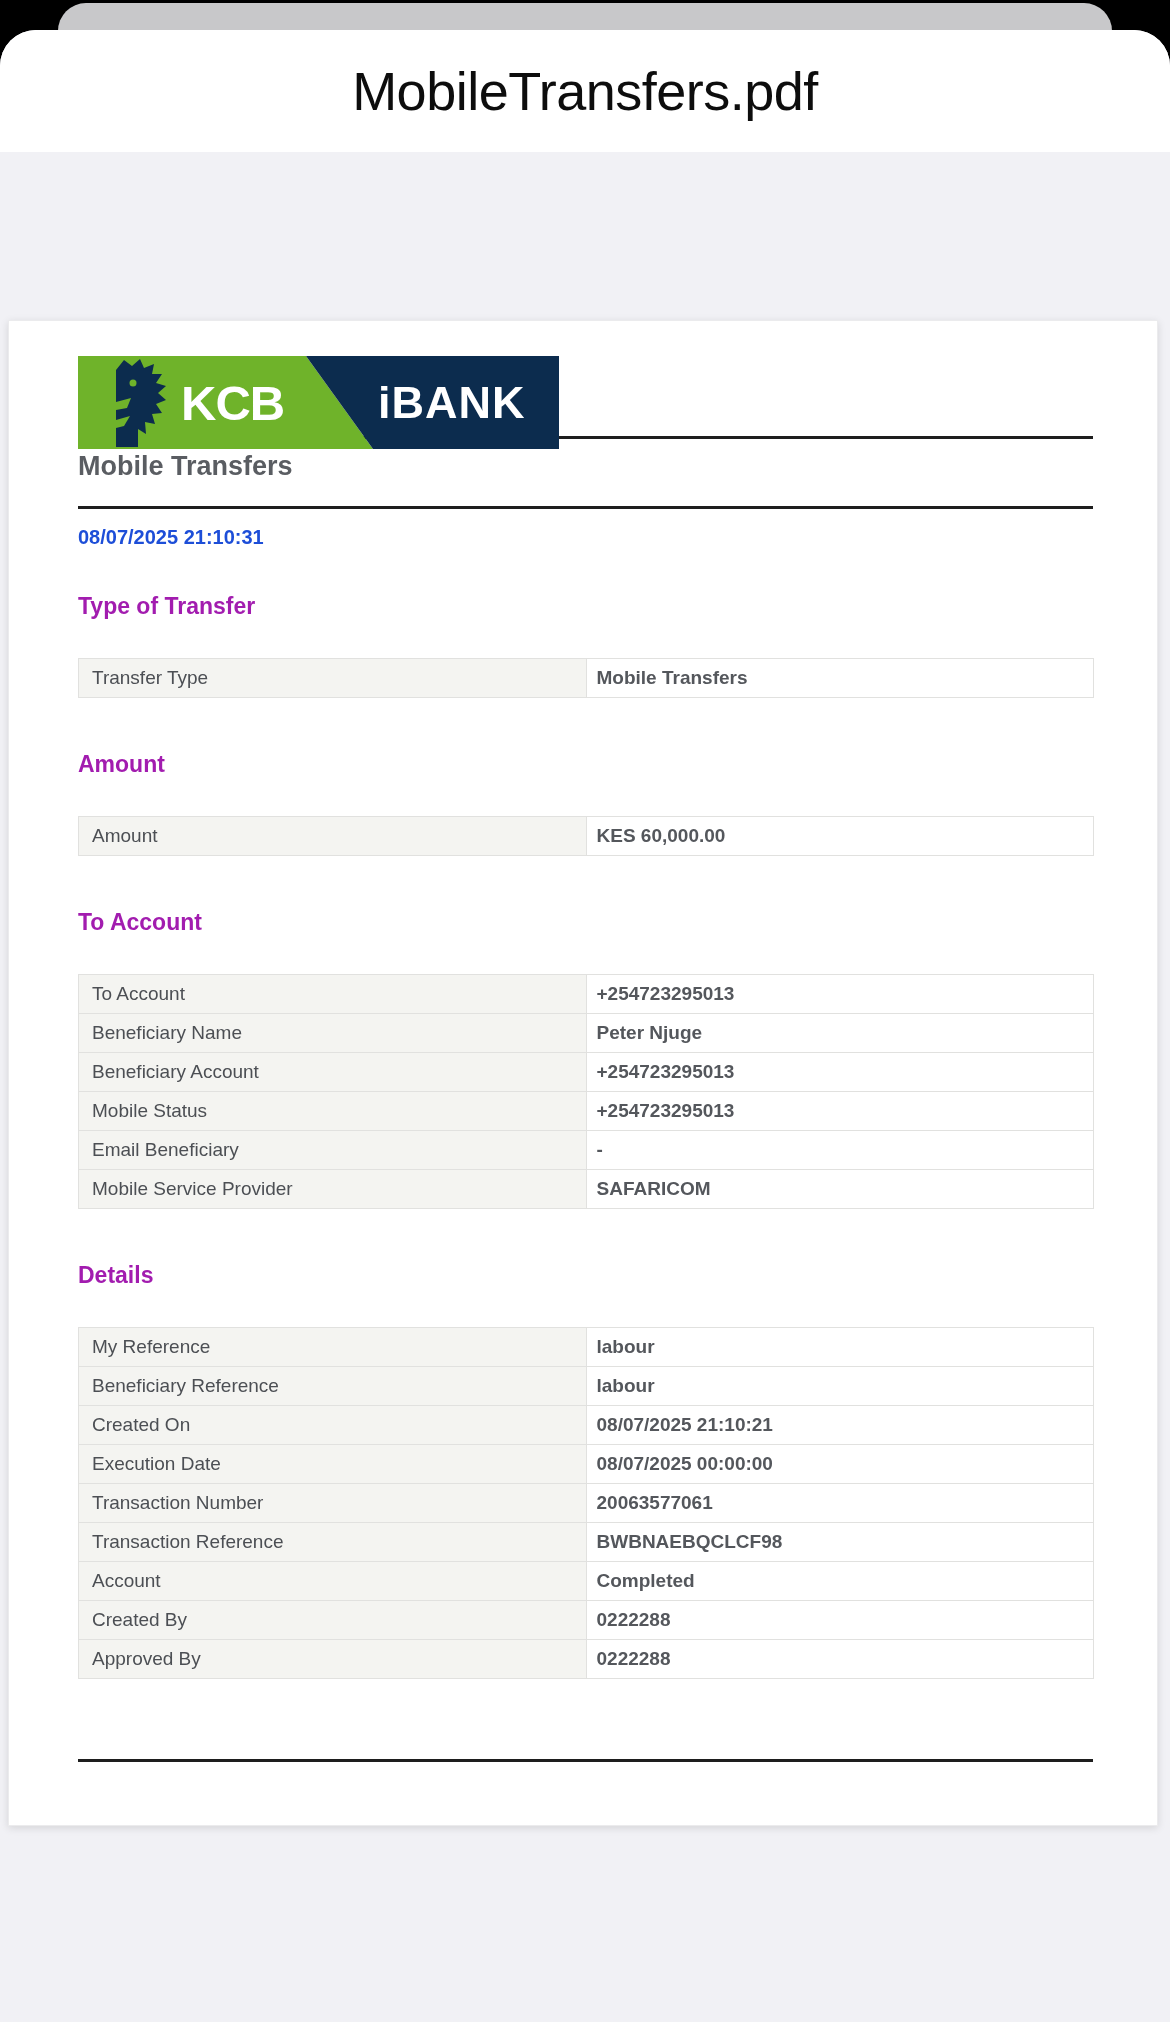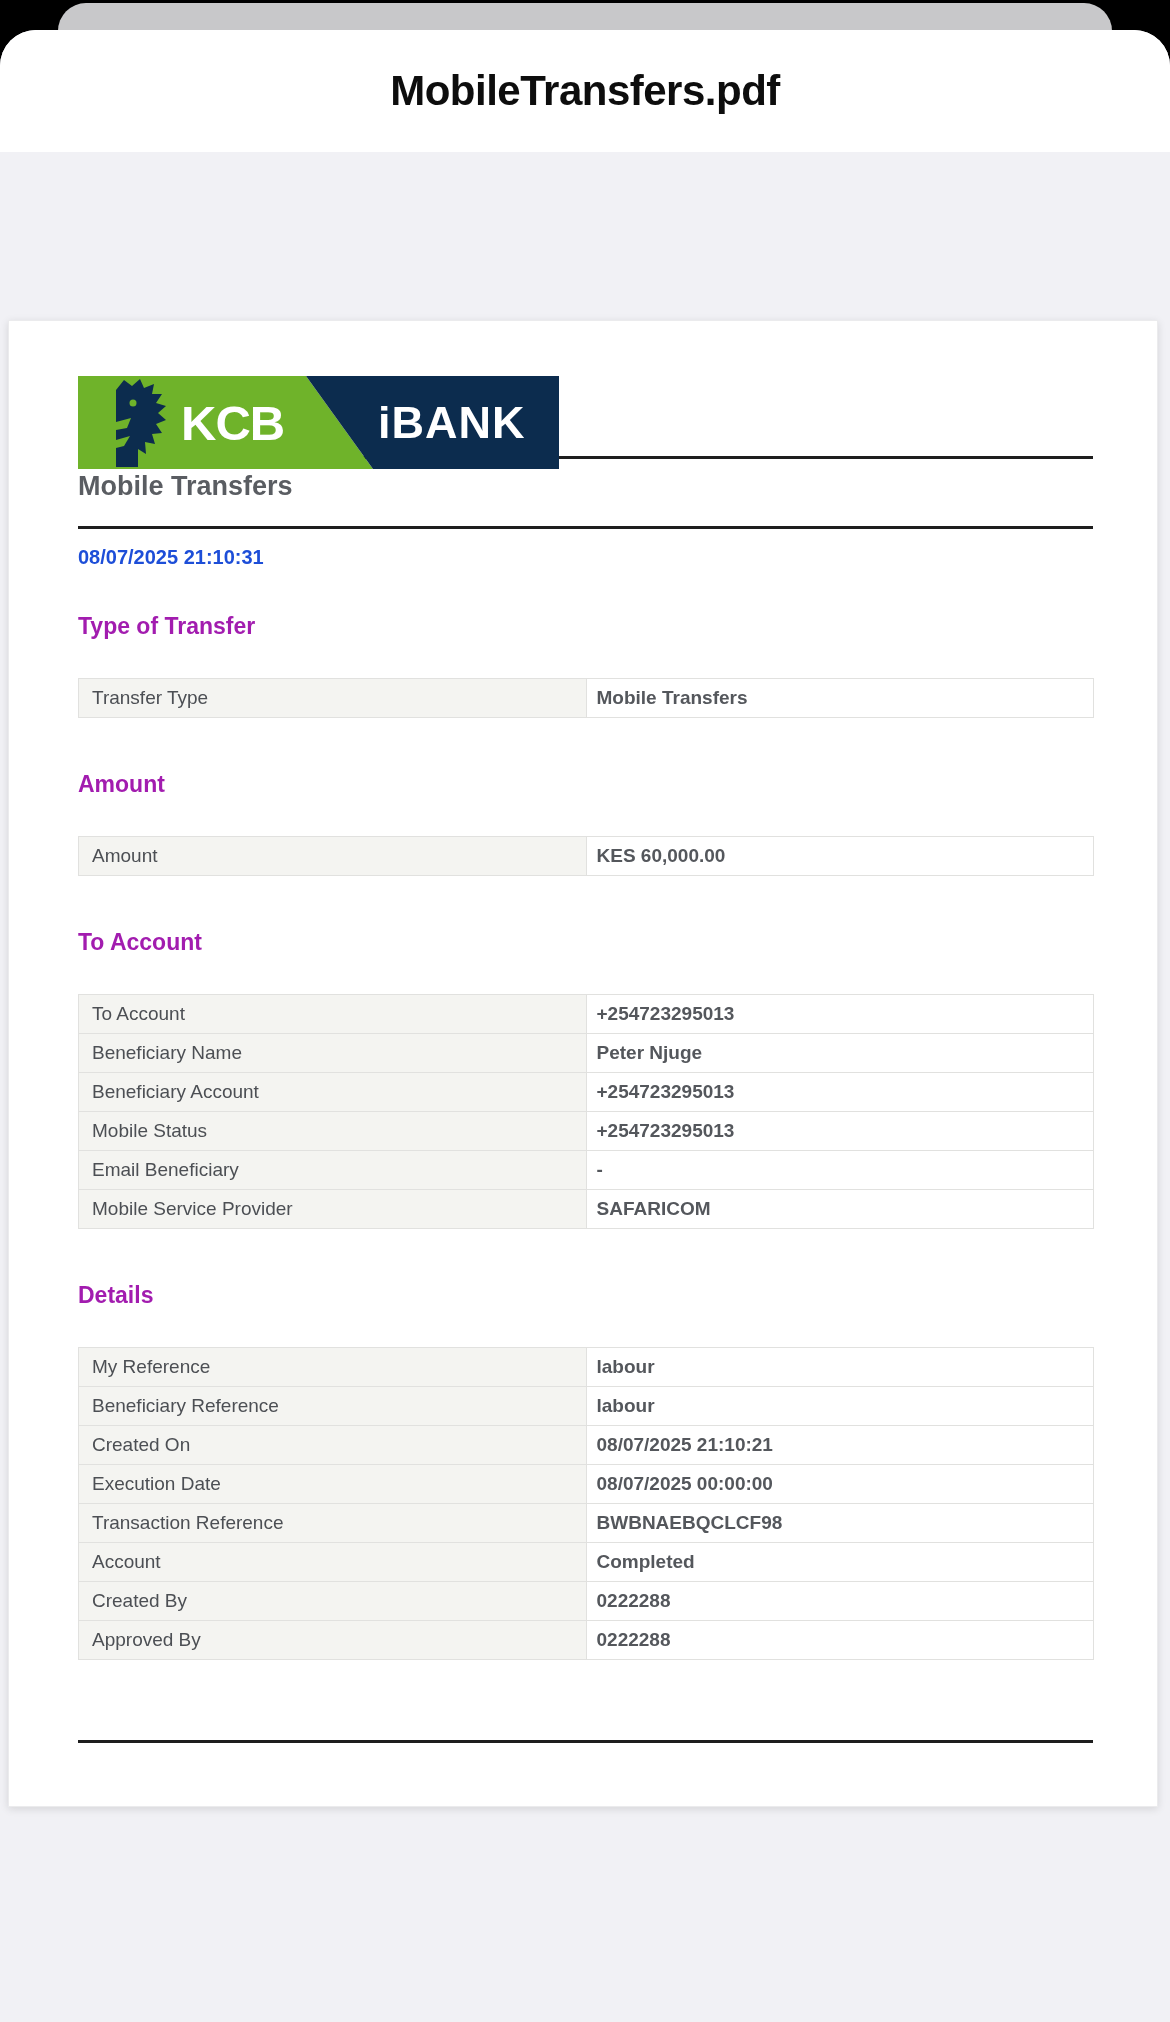--- a/index.html
+++ b/index.html
@@ -15,33 +15,33 @@
   
   .sheet {
     position:absolute; top:30px; left:0; width:1170px; height:1992px;
     background:#f1f1f5; border-radius:36px 36px 0 0; overflow:hidden;
   }
   .sheet-header {
     height:122px; background:#ffffff;
     display:flex; align-items:center; justify-content:center;
   }
   .file-title {
-    font-size:42px; font-weight:700; color:#0d0d0d; letter-spacing:-0.5px;
+    font-size:54px; font-weight:400; color:#0d0d0d; letter-spacing:-0.5px;
   }
 
   .viewer { height:1870px; overflow:hidden; position:relative; }
 
   .page-card {
     position:absolute; top:168px; left:8px; width:1150px;
     background:#ffffff; border:1px solid #ebebed;
     box-shadow:0 2px 8px rgba(0,0,0,0.12);
     padding:35px 64px 63px 69px;
   }
 
-  .logo-wrap { width:481px; height:70px;margin-top:20px; }
+  .logo-wrap { width:481px; height:70px; }
   .logo-wrap svg { display:block; width:481px; height:93px; }
   .logo-brand-text { font-family:"Liberation Sans", sans-serif; font-weight:700; font-size:49px; fill:#ffffff; letter-spacing:-1px; }
   .logo-product-text { font-family:"Liberation Sans", sans-serif; font-weight:600; font-size:45px; fill:#ffffff; letter-spacing:1px; }
 
   .rule { border:none; height:3px; background:#1e1e1e; }
   .rule-1 { margin-top:10px; }
   .rule-2 { margin-top:25px; }
   .rule-footer { margin-top:80px; }
 
   .doc-title {
@@ -187,20 +187,24 @@
   <tr>
     <td class="label-cell">Created On</td>
     <td class="value-cell">08/07/2025 21:10:21</td>
   </tr>
 
   <tr>
     <td class="label-cell">Execution Date</td>
     <td class="value-cell">08/07/2025 00:00:00</td>
   </tr>
 
+  <tr>
+    <td class="label-cell">Transaction Number</td>
+    <td class="value-cell">20063577061</td>
+  </tr>
 
   <tr>
     <td class="label-cell">Transaction Reference</td>
     <td class="value-cell">BWBNAEBQCLCF98</td>
   </tr>
 
   <tr>
     <td class="label-cell">Account</td>
     <td class="value-cell">Completed</td>
   </tr>

